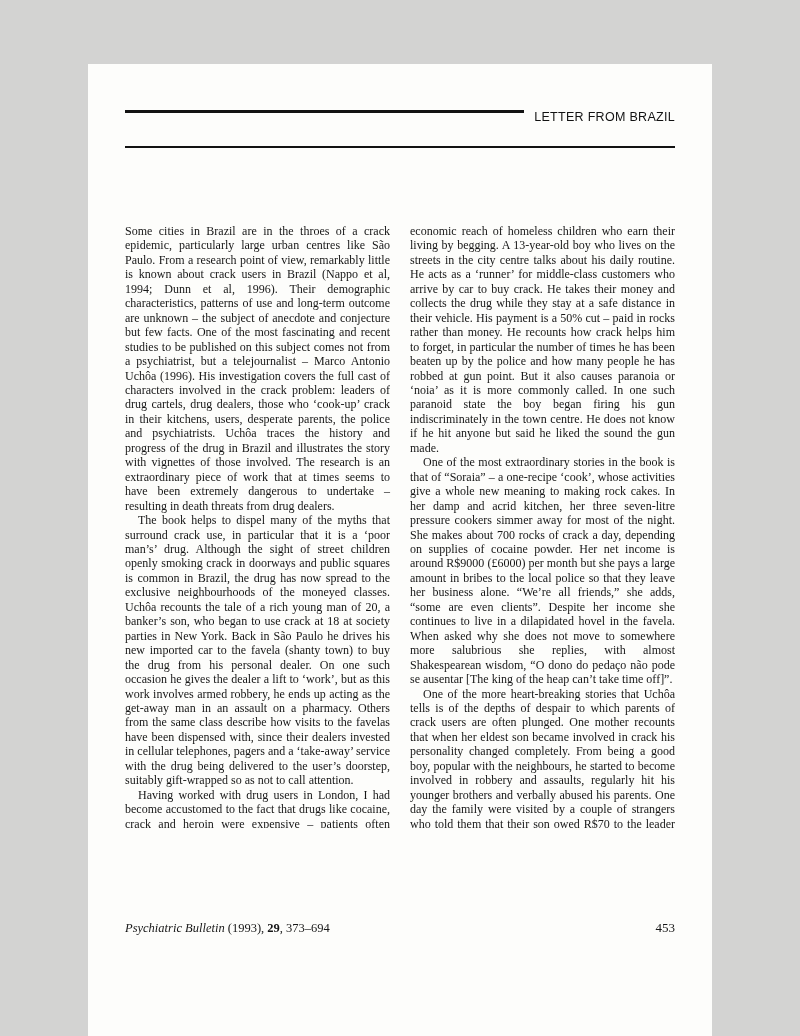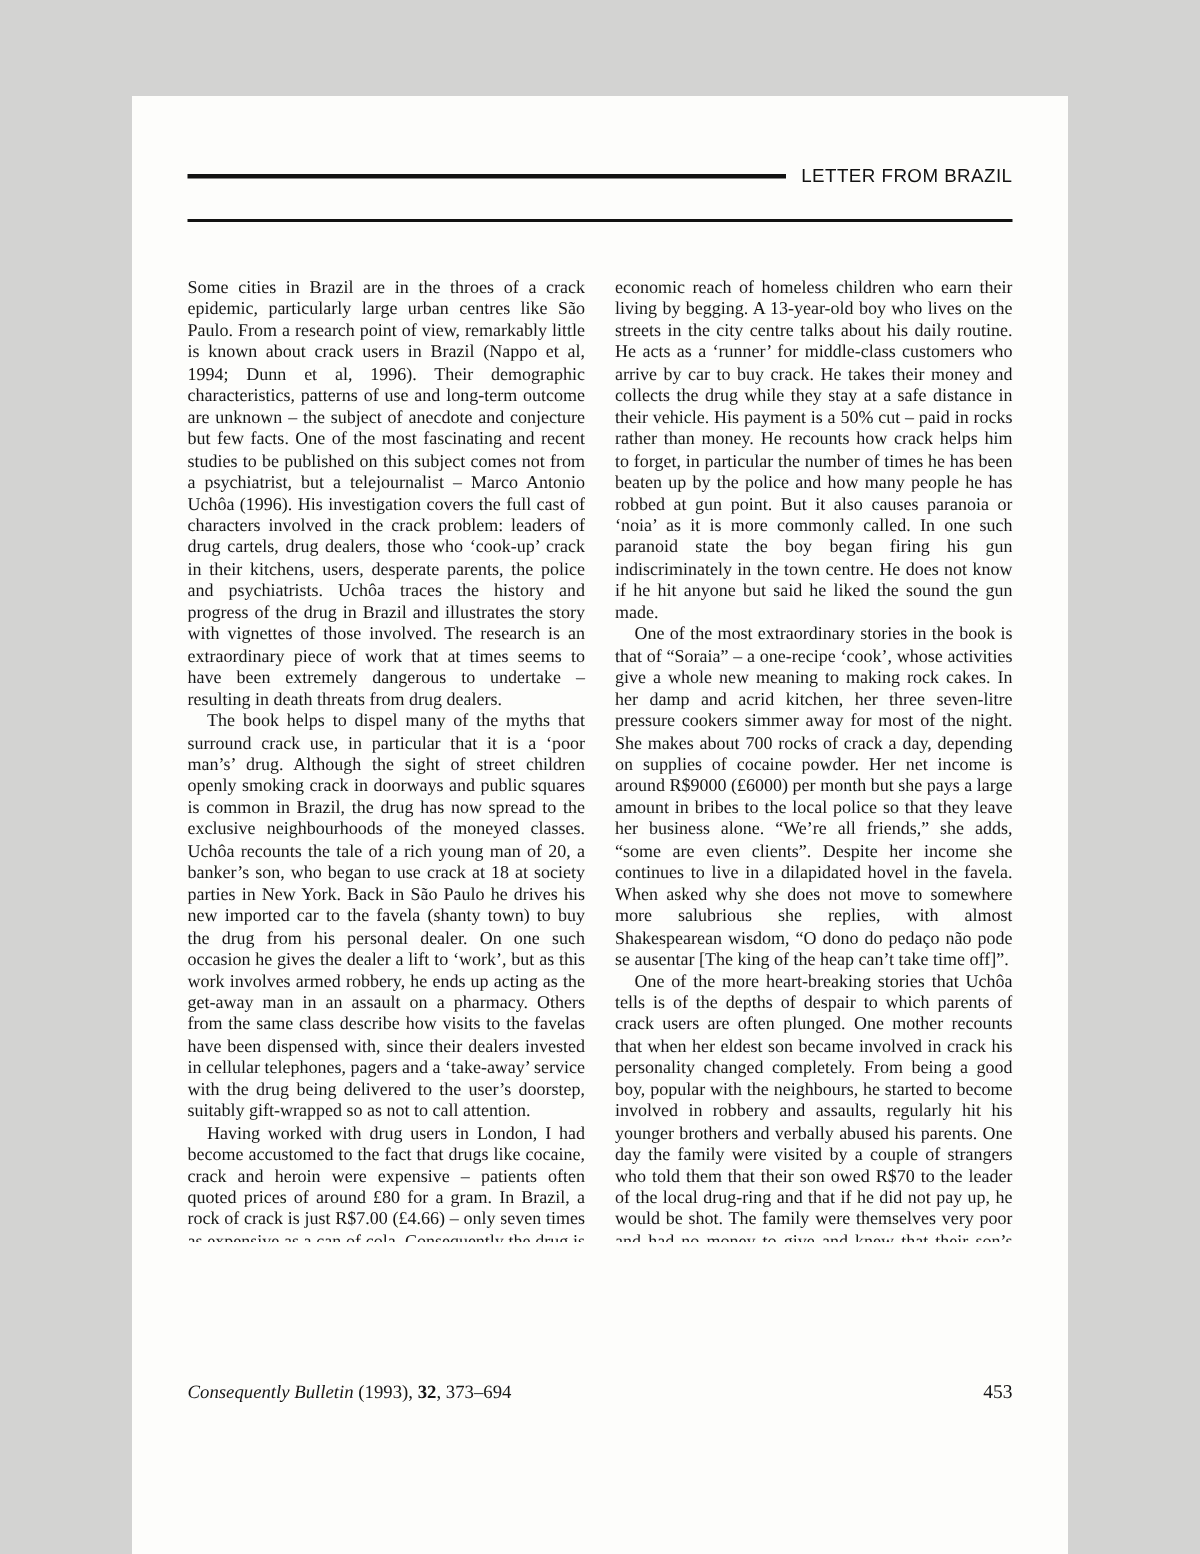--- a/index.html
+++ b/index.html
@@ -20,21 +20,21 @@
     left: 88px;
     top: 64px;
     width: 624px;
     height: 972px;
     background: #fdfdfb;
     box-sizing: border-box;
     padding: 0 37px;
   }
   .header-row {
     display: flex;
-    align-items: center;
+    align-items: flex-start;
     margin-top: 46px;
   }
   .header-rule {
     flex: 1;
     height: 3px;
     background: #121212;
     margin-right: 10px;
   }
   .header-label {
     font-family: "Liberation Sans", sans-serif;
@@ -75,20 +75,21 @@
     text-align: justify;
     font-size: 12px;
     line-height: 14.45px;
   }
   .col p {
     margin: 0;
     text-indent: 13px;
   }
   .col p.noindent {
     text-indent: 0;
+    margin-top: 40px;
   }
   .footer {
     position: absolute;
     left: 37px;
     right: 37px;
     top: 856px;
     display: flex;
     justify-content: space-between;
     align-items: baseline;
     font-size: 12.5px;
@@ -118,17 +119,17 @@
       <p>Having worked with drug users in London, I had become accustomed to the fact that drugs like cocaine, crack and heroin were expensive – patients often quoted prices of around £80 for a gram. In Brazil, a rock of crack is just R$7.00 (£4.66) – only seven times as expensive as a can of cola. Consequently the drug is even in the</p>
     </div>
     <div class="col">
       <p class="noindent">economic reach of homeless children who earn their living by begging. A 13-year-old boy who lives on the streets in the city centre talks about his daily routine. He acts as a ‘runner’ for middle-class customers who arrive by car to buy crack. He takes their money and collects the drug while they stay at a safe distance in their vehicle. His payment is a 50% cut – paid in rocks rather than money. He recounts how crack helps him to forget, in particular the number of times he has been beaten up by the police and how many people he has robbed at gun point. But it also causes paranoia or ‘noia’ as it is more commonly called. In one such paranoid state the boy began firing his gun indiscriminately in the town centre. He does not know if he hit anyone but said he liked the sound the gun made.</p>
       <p>One of the most extraordinary stories in the book is that of “Soraia” – a one-recipe ‘cook’, whose activities give a whole new meaning to making rock cakes. In her damp and acrid kitchen, her three seven-litre pressure cookers simmer away for most of the night. She makes about 700 rocks of crack a day, depending on supplies of cocaine powder. Her net income is around R$9000 (£6000) per month but she pays a large amount in bribes to the local police so that they leave her business alone. “We’re all friends,” she adds, “some are even clients”. Despite her income she continues to live in a dilapidated hovel in the favela. When asked why she does not move to somewhere more salubrious she replies, with almost Shakespearean wisdom, “O dono do pedaço não pode se ausentar [The king of the heap can’t take time off]”.</p>
       <p>One of the more heart-breaking stories that Uchôa tells is of the depths of despair to which parents of crack users are often plunged. One mother recounts that when her eldest son became involved in crack his personality changed completely. From being a good boy, popular with the neighbours, he started to become involved in robbery and assaults, regularly hit his younger brothers and verbally abused his parents. One day the family were visited by a couple of strangers who told them that their son owed R$70 to the leader of the local drug-ring and that if he did not pay up, he would be shot. The family were themselves very poor and had no money to give and knew that their son’s days</p>
     </div>
   </div>
 
   <div class="footer">
-    <div class="citation"><span class="jname">Consequently Bulletin</span><span> (1993), </span><span class="vol">32</span><span>, 373–694</span></div>
+    <div class="citation"><span class="jname">Psychiatric Bulletin</span><span> (1993), </span><span class="vol">29</span><span>, 373–694</span></div>
     <div class="pagenum">453</div>
   </div>
 
 </div>
 
 </body></html>

